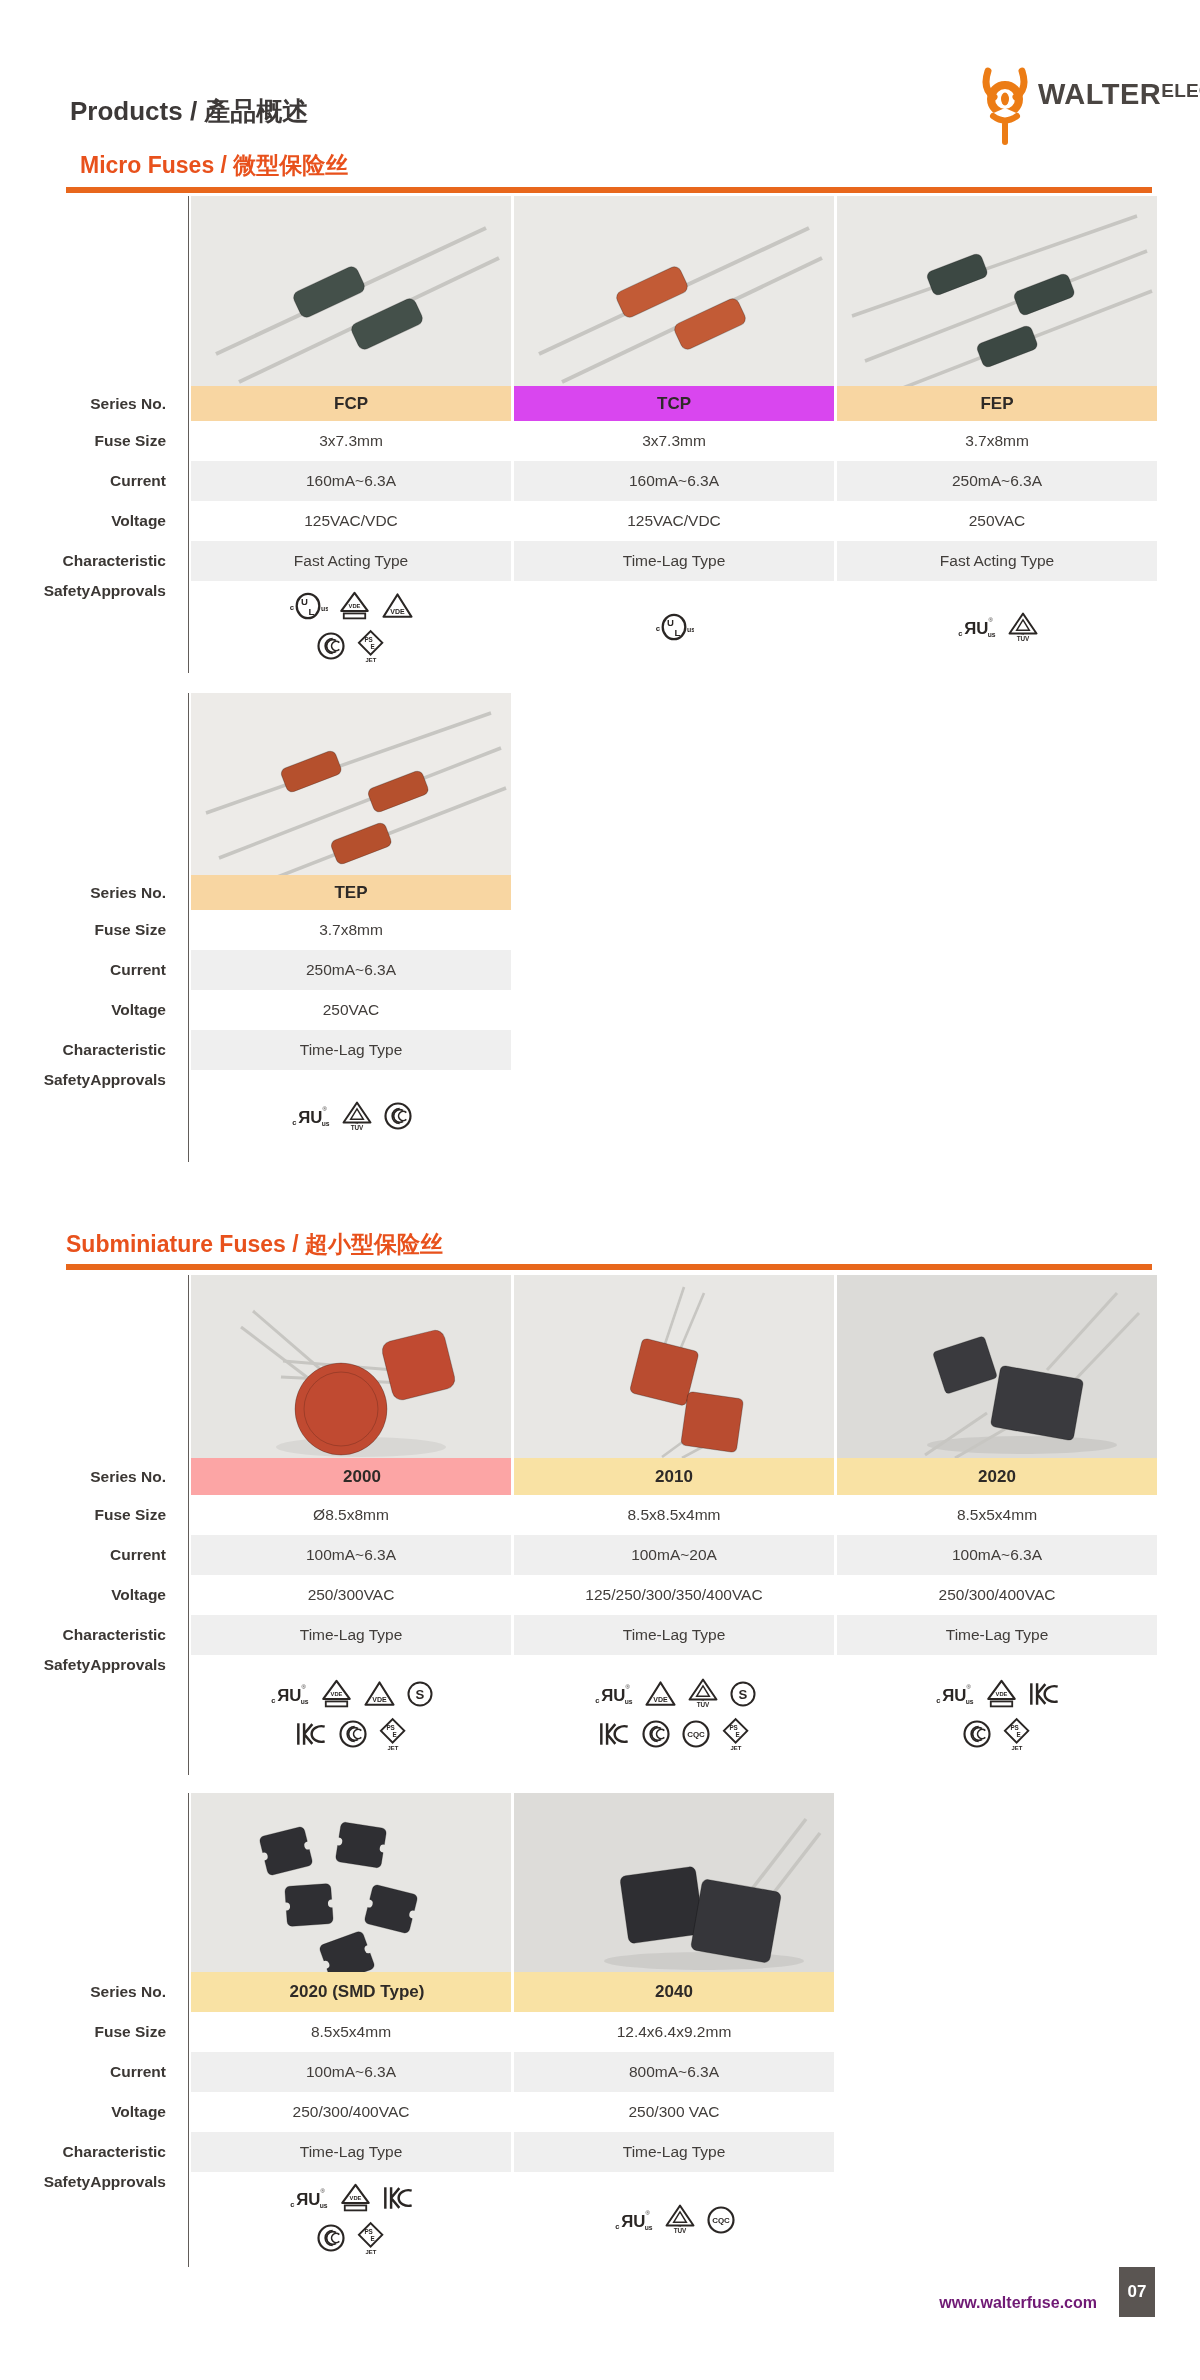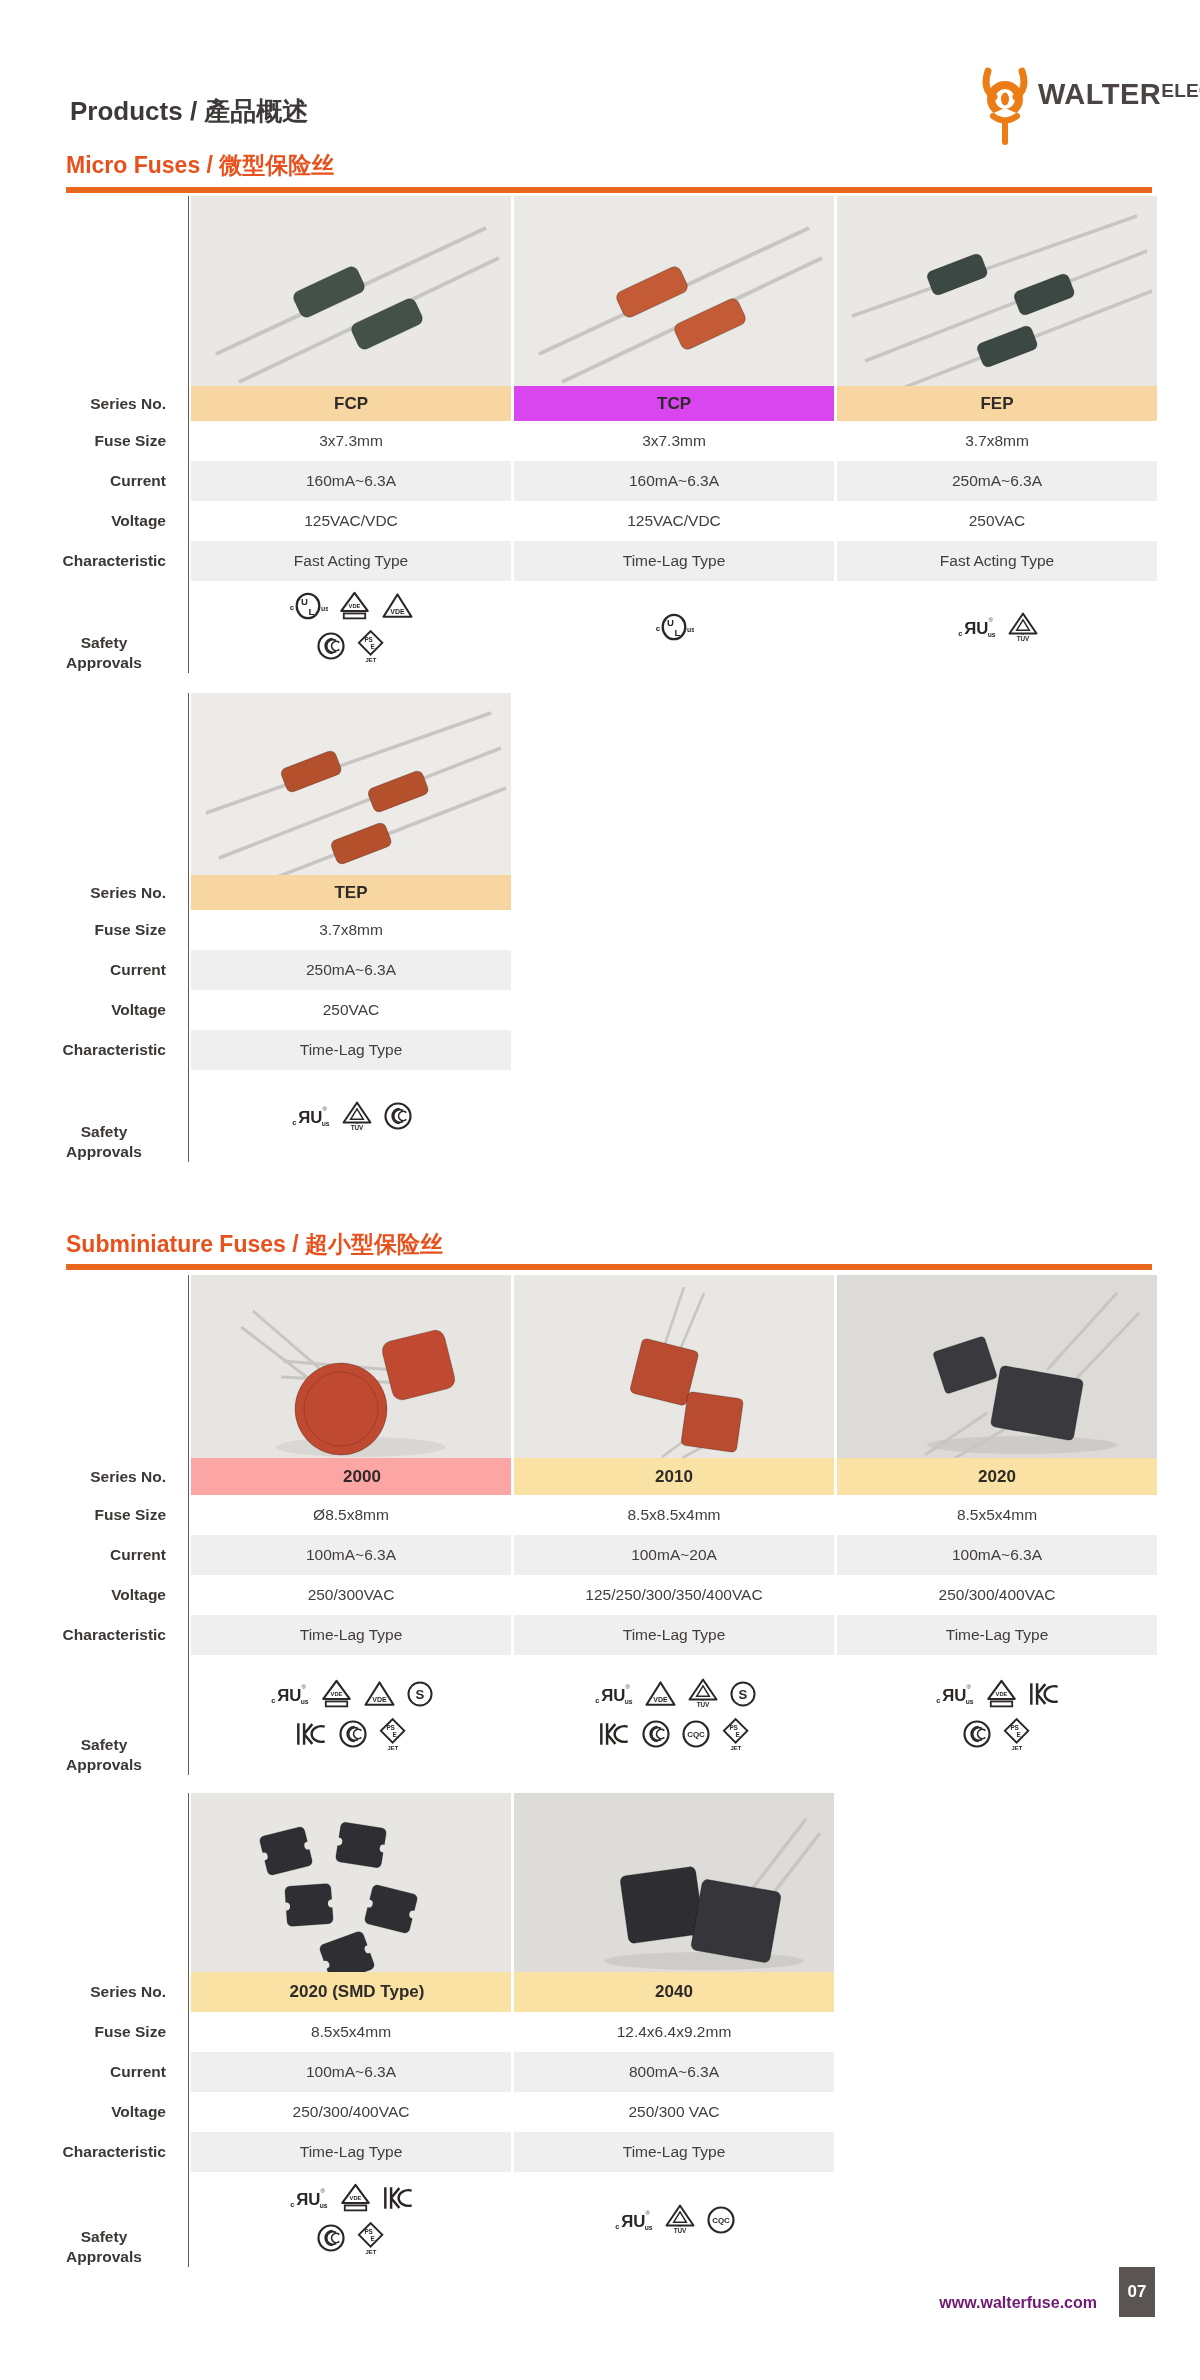--- a/index.html
+++ b/index.html
@@ -15,31 +15,31 @@
   .logo{position:absolute;left:981px;top:66px;display:flex;align-items:flex-start;}
   .logo-mark{display:block;}
   .logo-text{display:flex;flex-direction:row;margin-left:9px;padding-top:14px;}
   .brand-name{font-size:29px;font-weight:bold;color:#4a4542;line-height:1.0;letter-spacing:.5px;}
   .brand-sub{font-size:19px;font-weight:bold;color:#4a4542;line-height:1.15;letter-spacing:.2px;}
   
   .section-heading{
     position:absolute;left:66px;margin:0;
     font-size:23px;font-weight:bold;color:#e8511c;white-space:nowrap;
   }
-  .sh1{top:150px;} .sh2{top:1229px;}
+  .sh1{top:150px;margin-left:14px;} .sh2{top:1229px;}
   .rule{position:absolute;left:66px;width:1086px;height:6px;background:#e8671c;}
   .r1{top:187px;} .r2{top:1264px;}
   
   .fuse-table{position:absolute;left:0;display:grid;column-gap:3px;}
   .vline{position:absolute;left:188px;top:0;width:1px;background:#615c59;}
   .label-cell{
     display:flex;align-items:center;justify-content:flex-end;
     padding-right:22px;font-weight:bold;font-size:15.5px;color:#3b3734;padding-left:42px;
   }
-  .safety-label{flex-direction:column;line-height:1.3;align-items:center;}
+  .safety-label{flex-direction:row;line-height:1.3;align-items:flex-start;}
   .photo-cell{overflow:hidden;line-height:0;}
   .photo-cell svg{display:block;}
   .series-cell{
     display:flex;align-items:center;justify-content:center;
     font-weight:bold;font-size:17px;color:#2e2a27;
   }
   .value-cell{
     display:flex;align-items:center;justify-content:center;
     font-size:15.5px;color:#413d3a;white-space:nowrap;
   }

